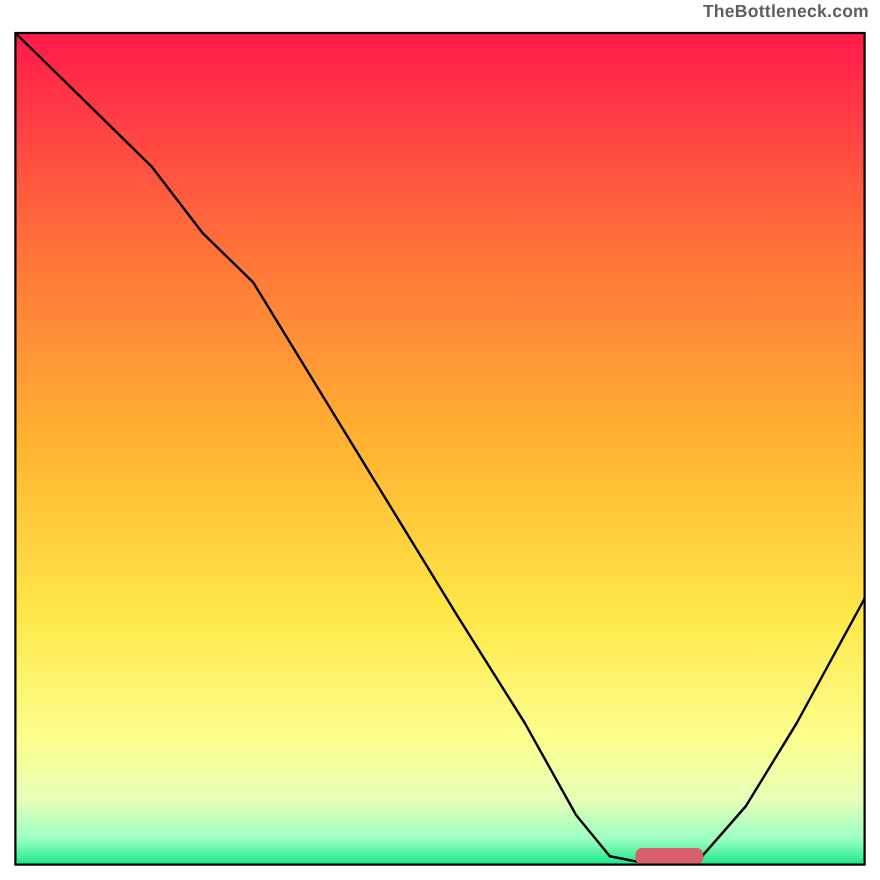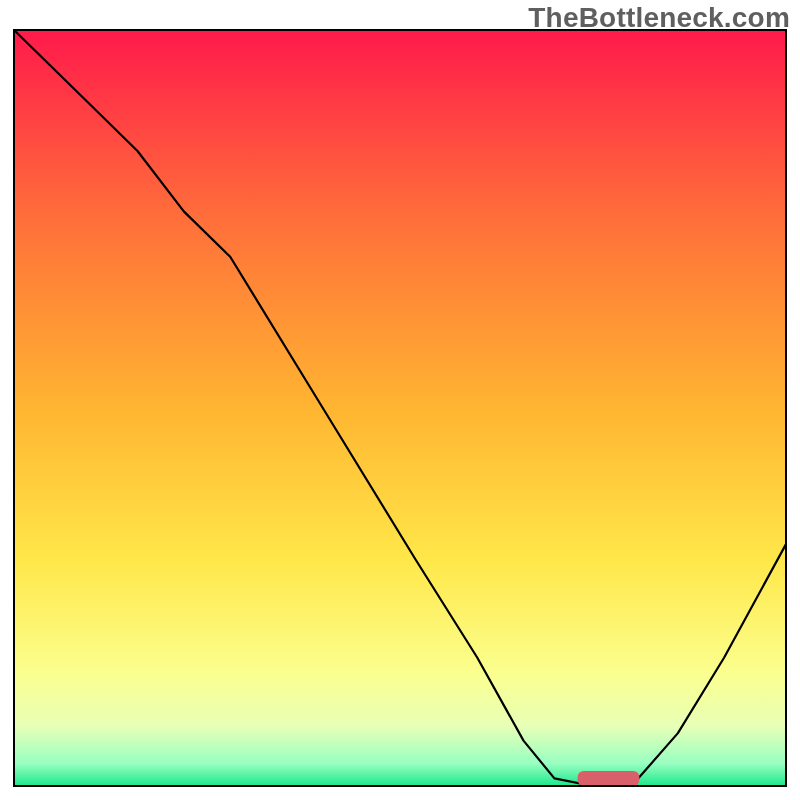--- a/index.html
+++ b/index.html
@@ -12,21 +12,21 @@
   }
   .stage {
     position: relative;
     width: 800px;
     height: 800px;
   }
   .watermark {
     position: absolute;
     top: 2px;
     right: 10px;
-    font-size: 28px;
+    font-size: 16px;
     font-weight: 600;
     color: #5f5f5f;
     letter-spacing: 0.2px;
   }
   svg.chart {
     position: absolute;
     left: 0;
     top: 0;
   }
 </style>

